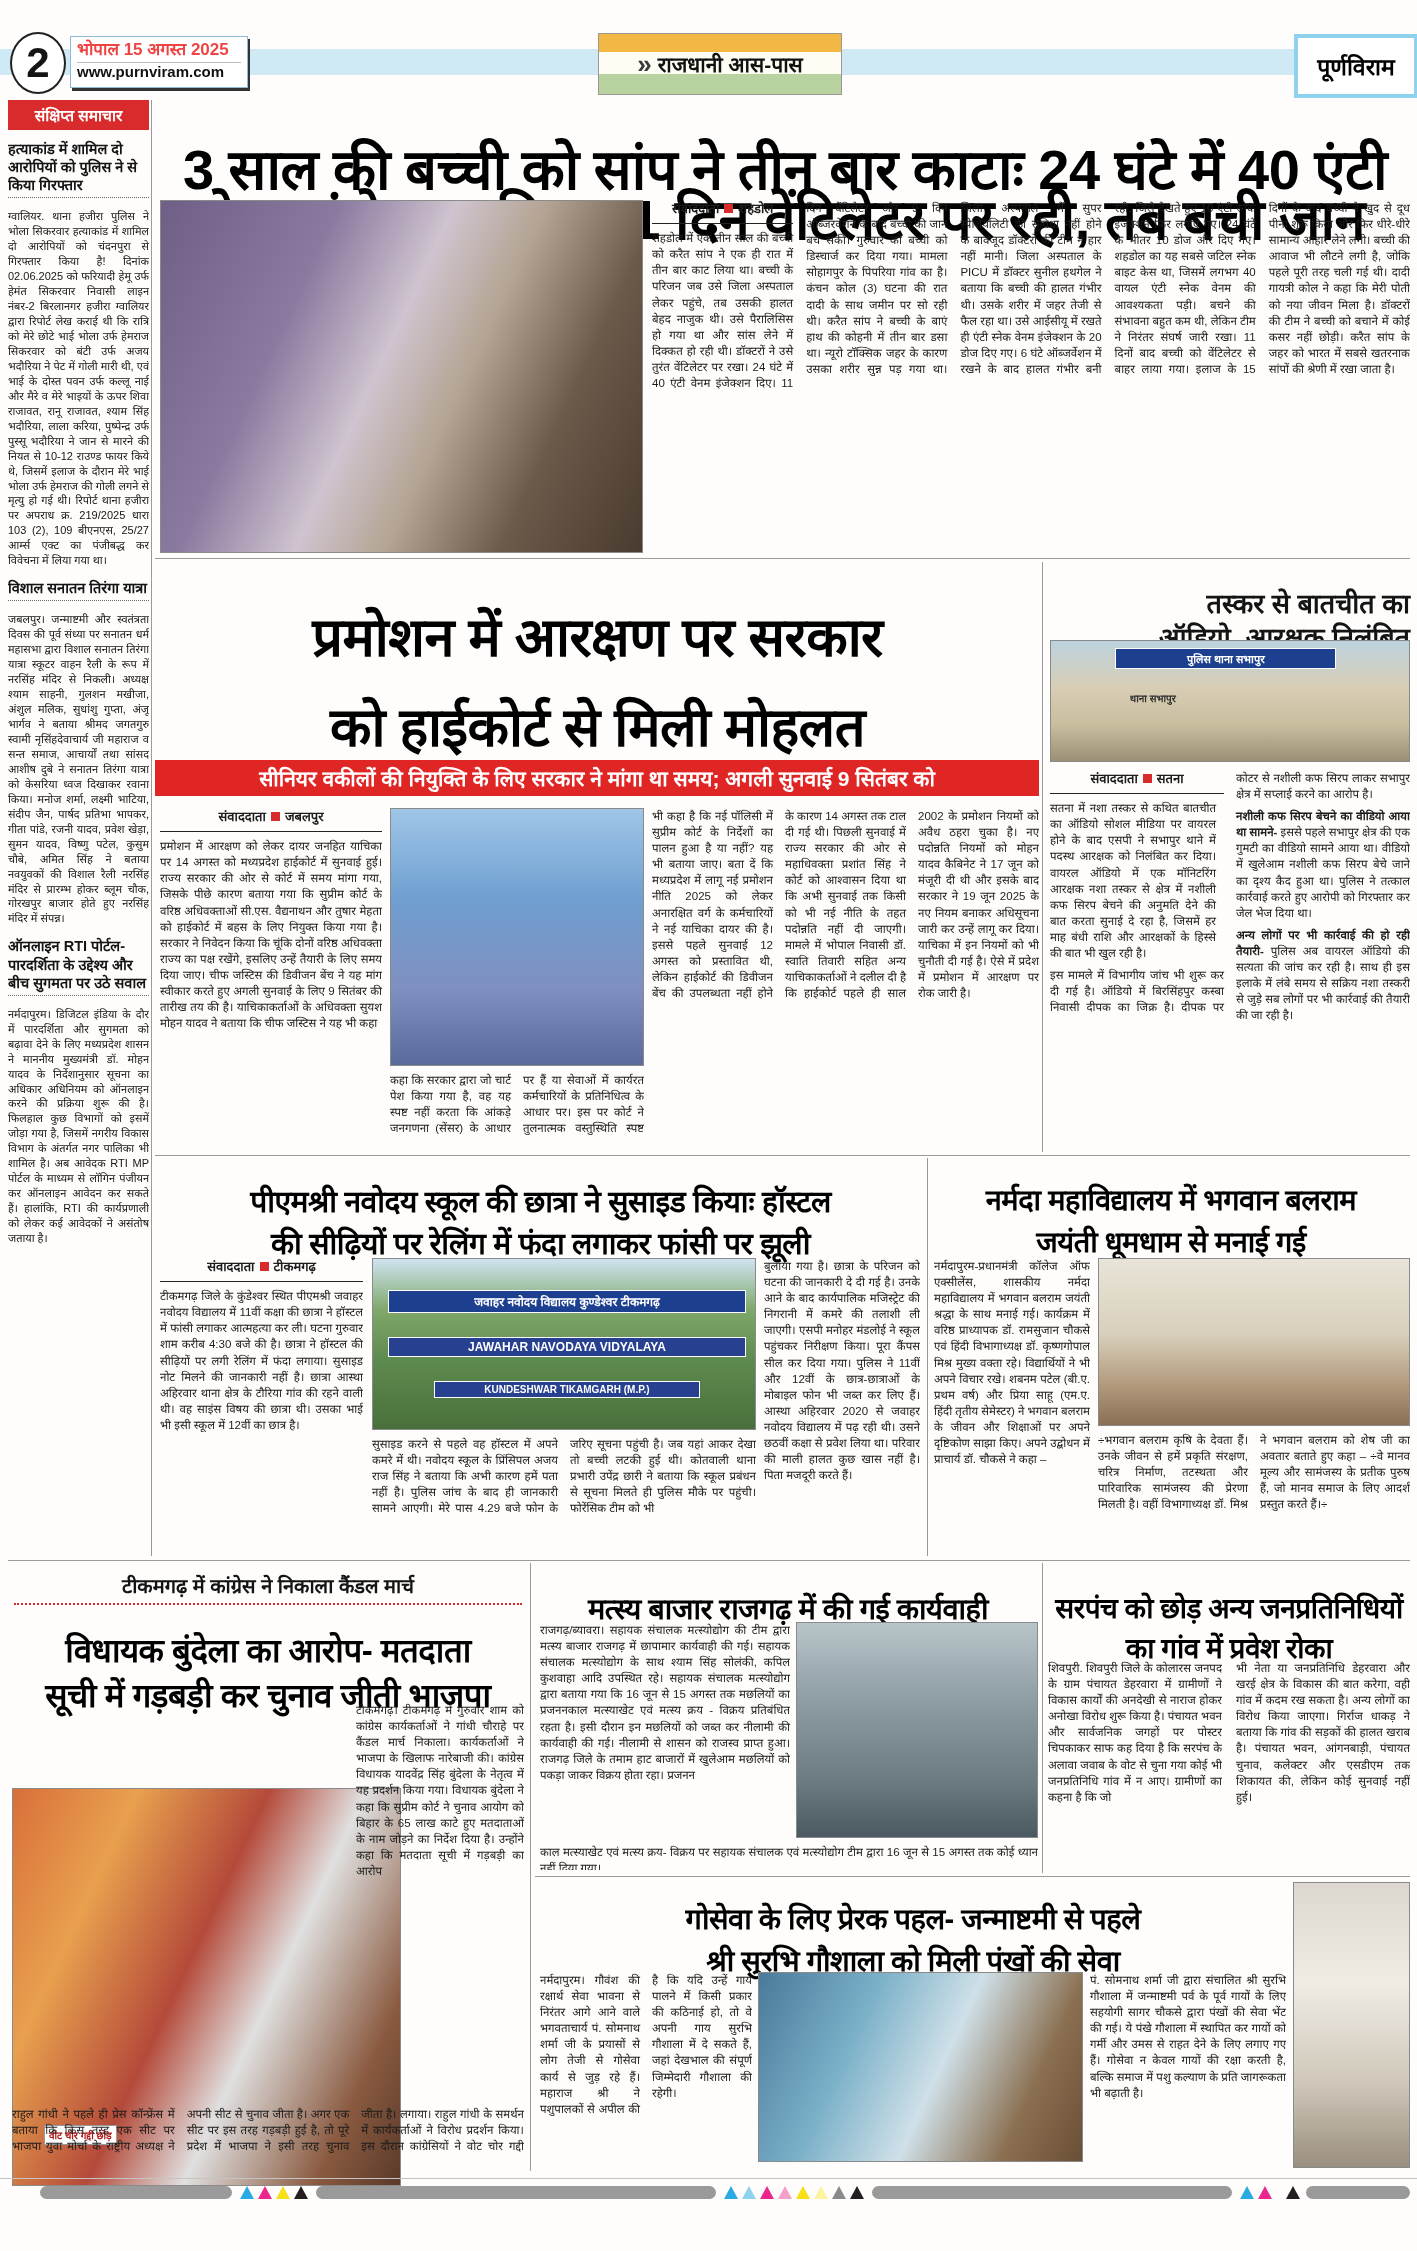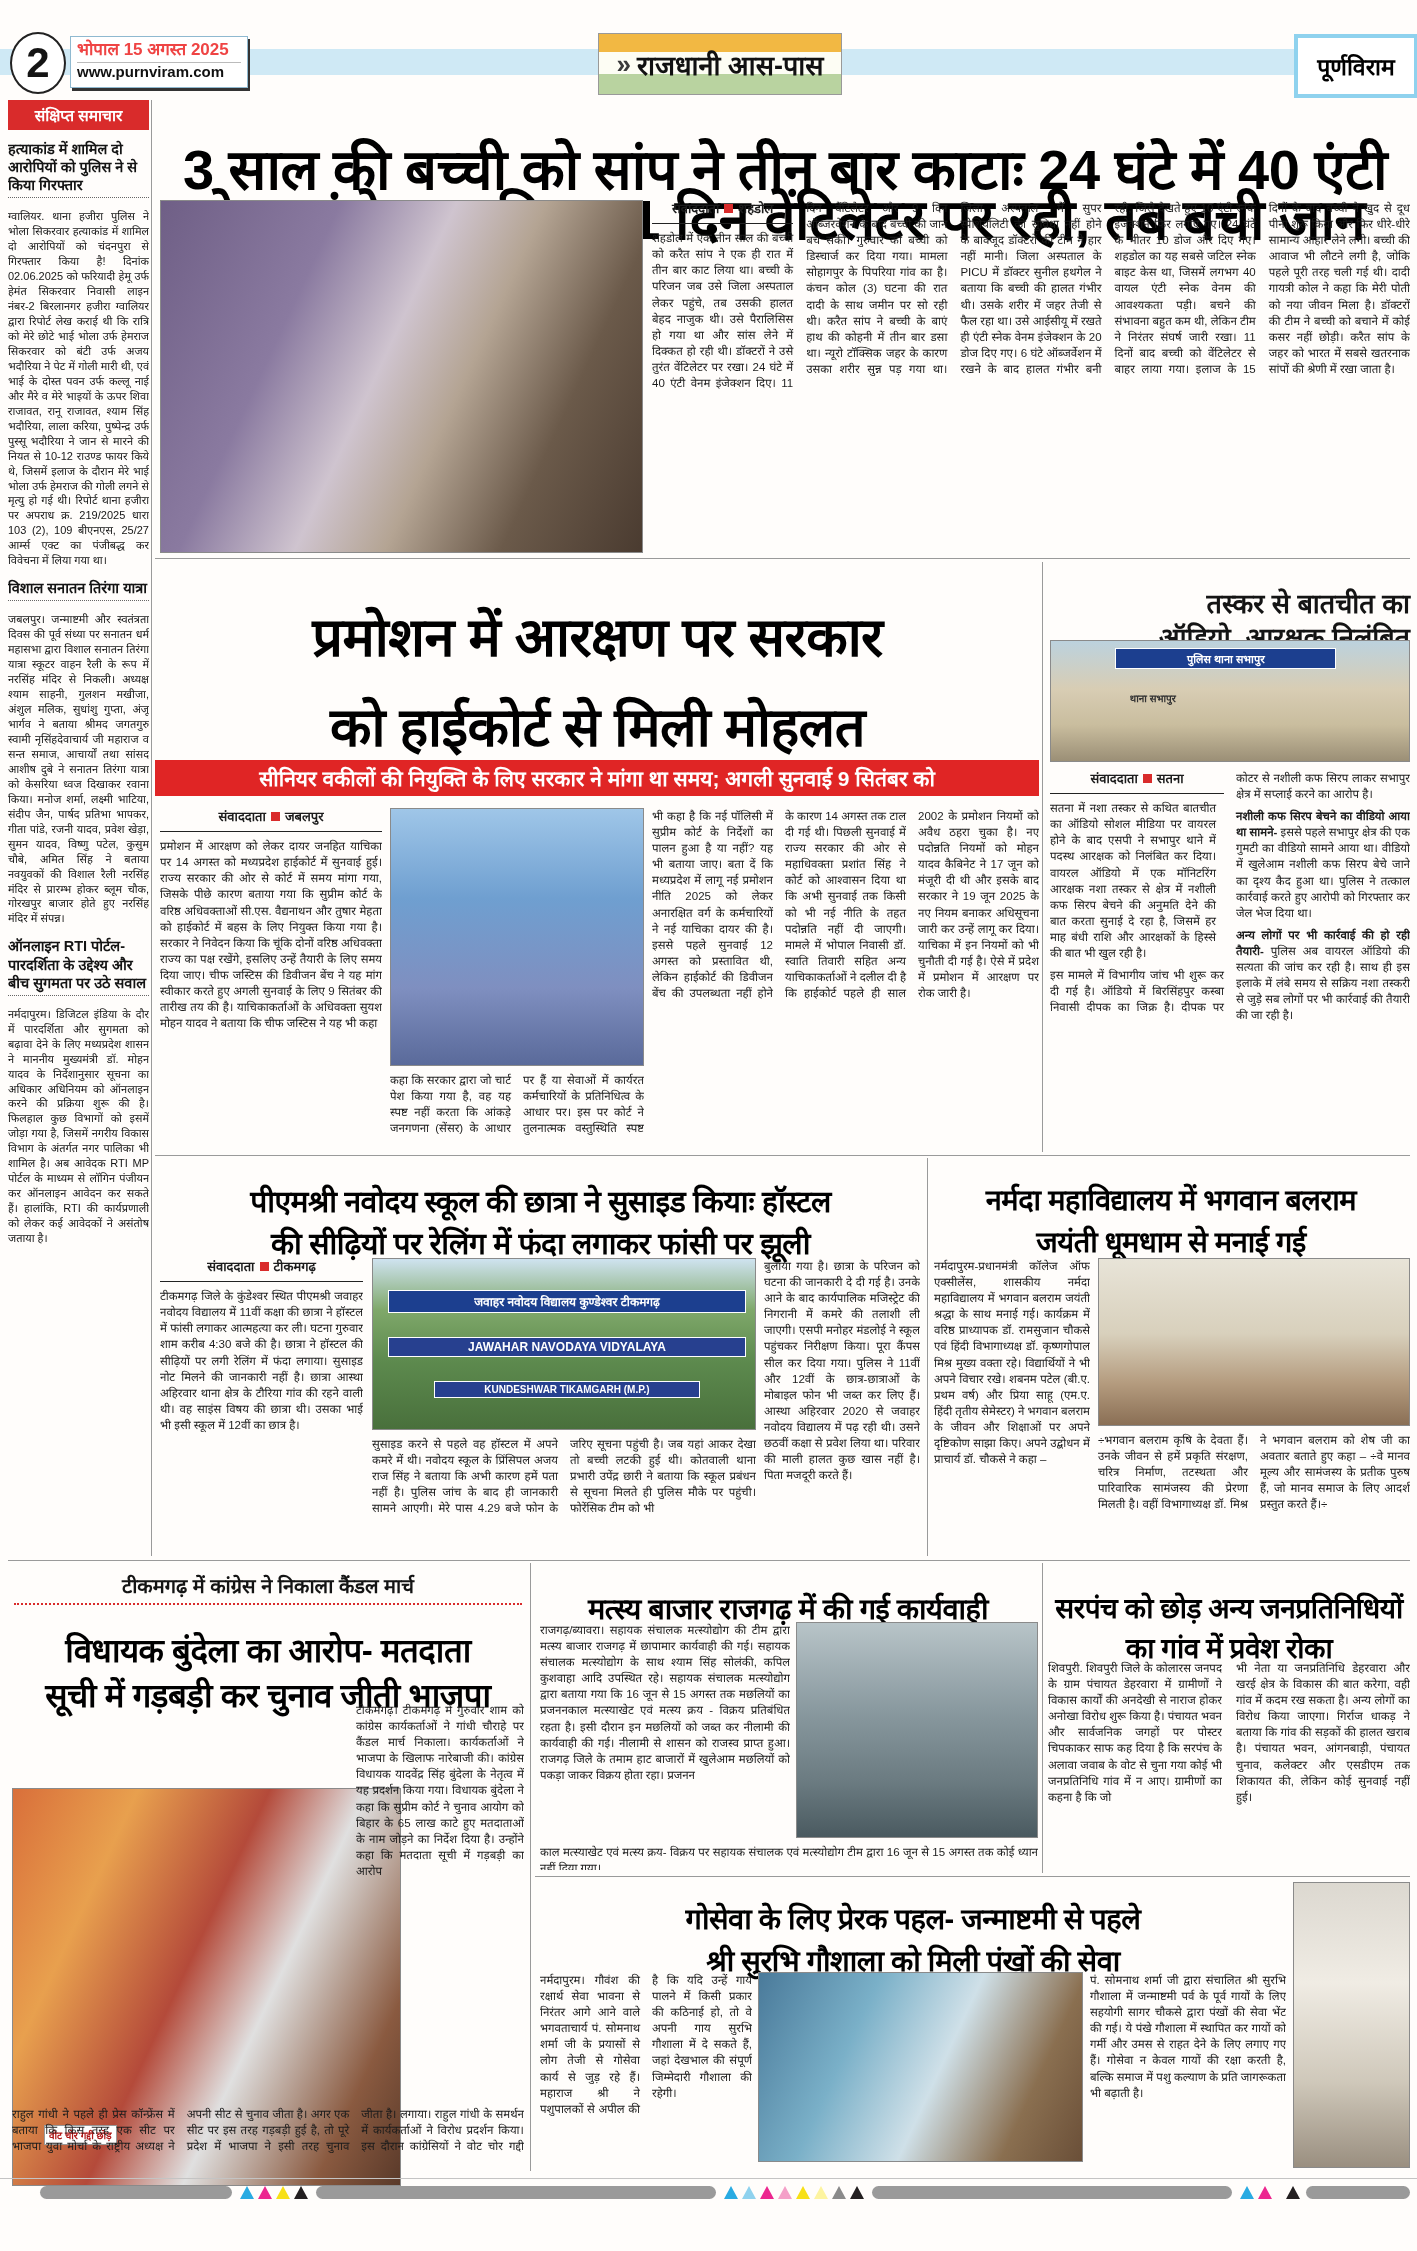--- a/index.html
+++ b/index.html
@@ -11,21 +11,21 @@
   .pagenum{position:absolute;top:32px;left:10px;width:52px;height:58px;background:#fff;
            border-radius:50%;border:2px solid #222;display:flex;align-items:center;justify-content:center;
            font-size:42px;font-weight:800;}
   .datebox{position:absolute;top:36px;left:70px;width:178px;height:52px;background:#fff;
            border:1px solid #8fb9d0;box-shadow:2px 3px 0 #333;padding:3px 6px;box-sizing:border-box;}
   .dateline{color:#ef4444;font-weight:800;font-size:17px;line-height:1.2;}
   .website{color:#111;font-weight:800;font-size:15px;border-top:1px solid #bbb;margin-top:2px;}
   .flag{position:absolute;top:33px;left:598px;width:242px;height:60px;border:1px solid #999;
         background:linear-gradient(to bottom,#f2b843 0%,#f2b843 30%,#fdfdf4 30%,#fdfdf4 66%,#b9d3a0 66%,#b9d3a0 100%);
         display:flex;align-items:center;justify-content:center;}
-  .flag-title{font-size:27px;font-weight:800;color:#111;}
+  .flag-title{font-size:21px;font-weight:800;color:#111;}
   .flag-chev{font-size:26px;font-weight:800;color:#3a3a3a;margin-right:6px;}
   .masthead{position:absolute;top:34px;left:1294px;width:116px;height:56px;background:#fff;
             border:4px solid #8fd2ee;display:flex;align-items:center;justify-content:center;
             font-size:23px;font-weight:800;color:#000;}
   
   .vrule{position:absolute;width:1px;background:#9a9a9a;}
   .hrule{position:absolute;height:1px;background:#9a9a9a;}
   
   .bodytx{font-size:11.5px;line-height:1.4;text-align:justify;color:#1c1c1c;overflow:hidden;}
   .cols2{column-count:2;column-gap:12px;}

